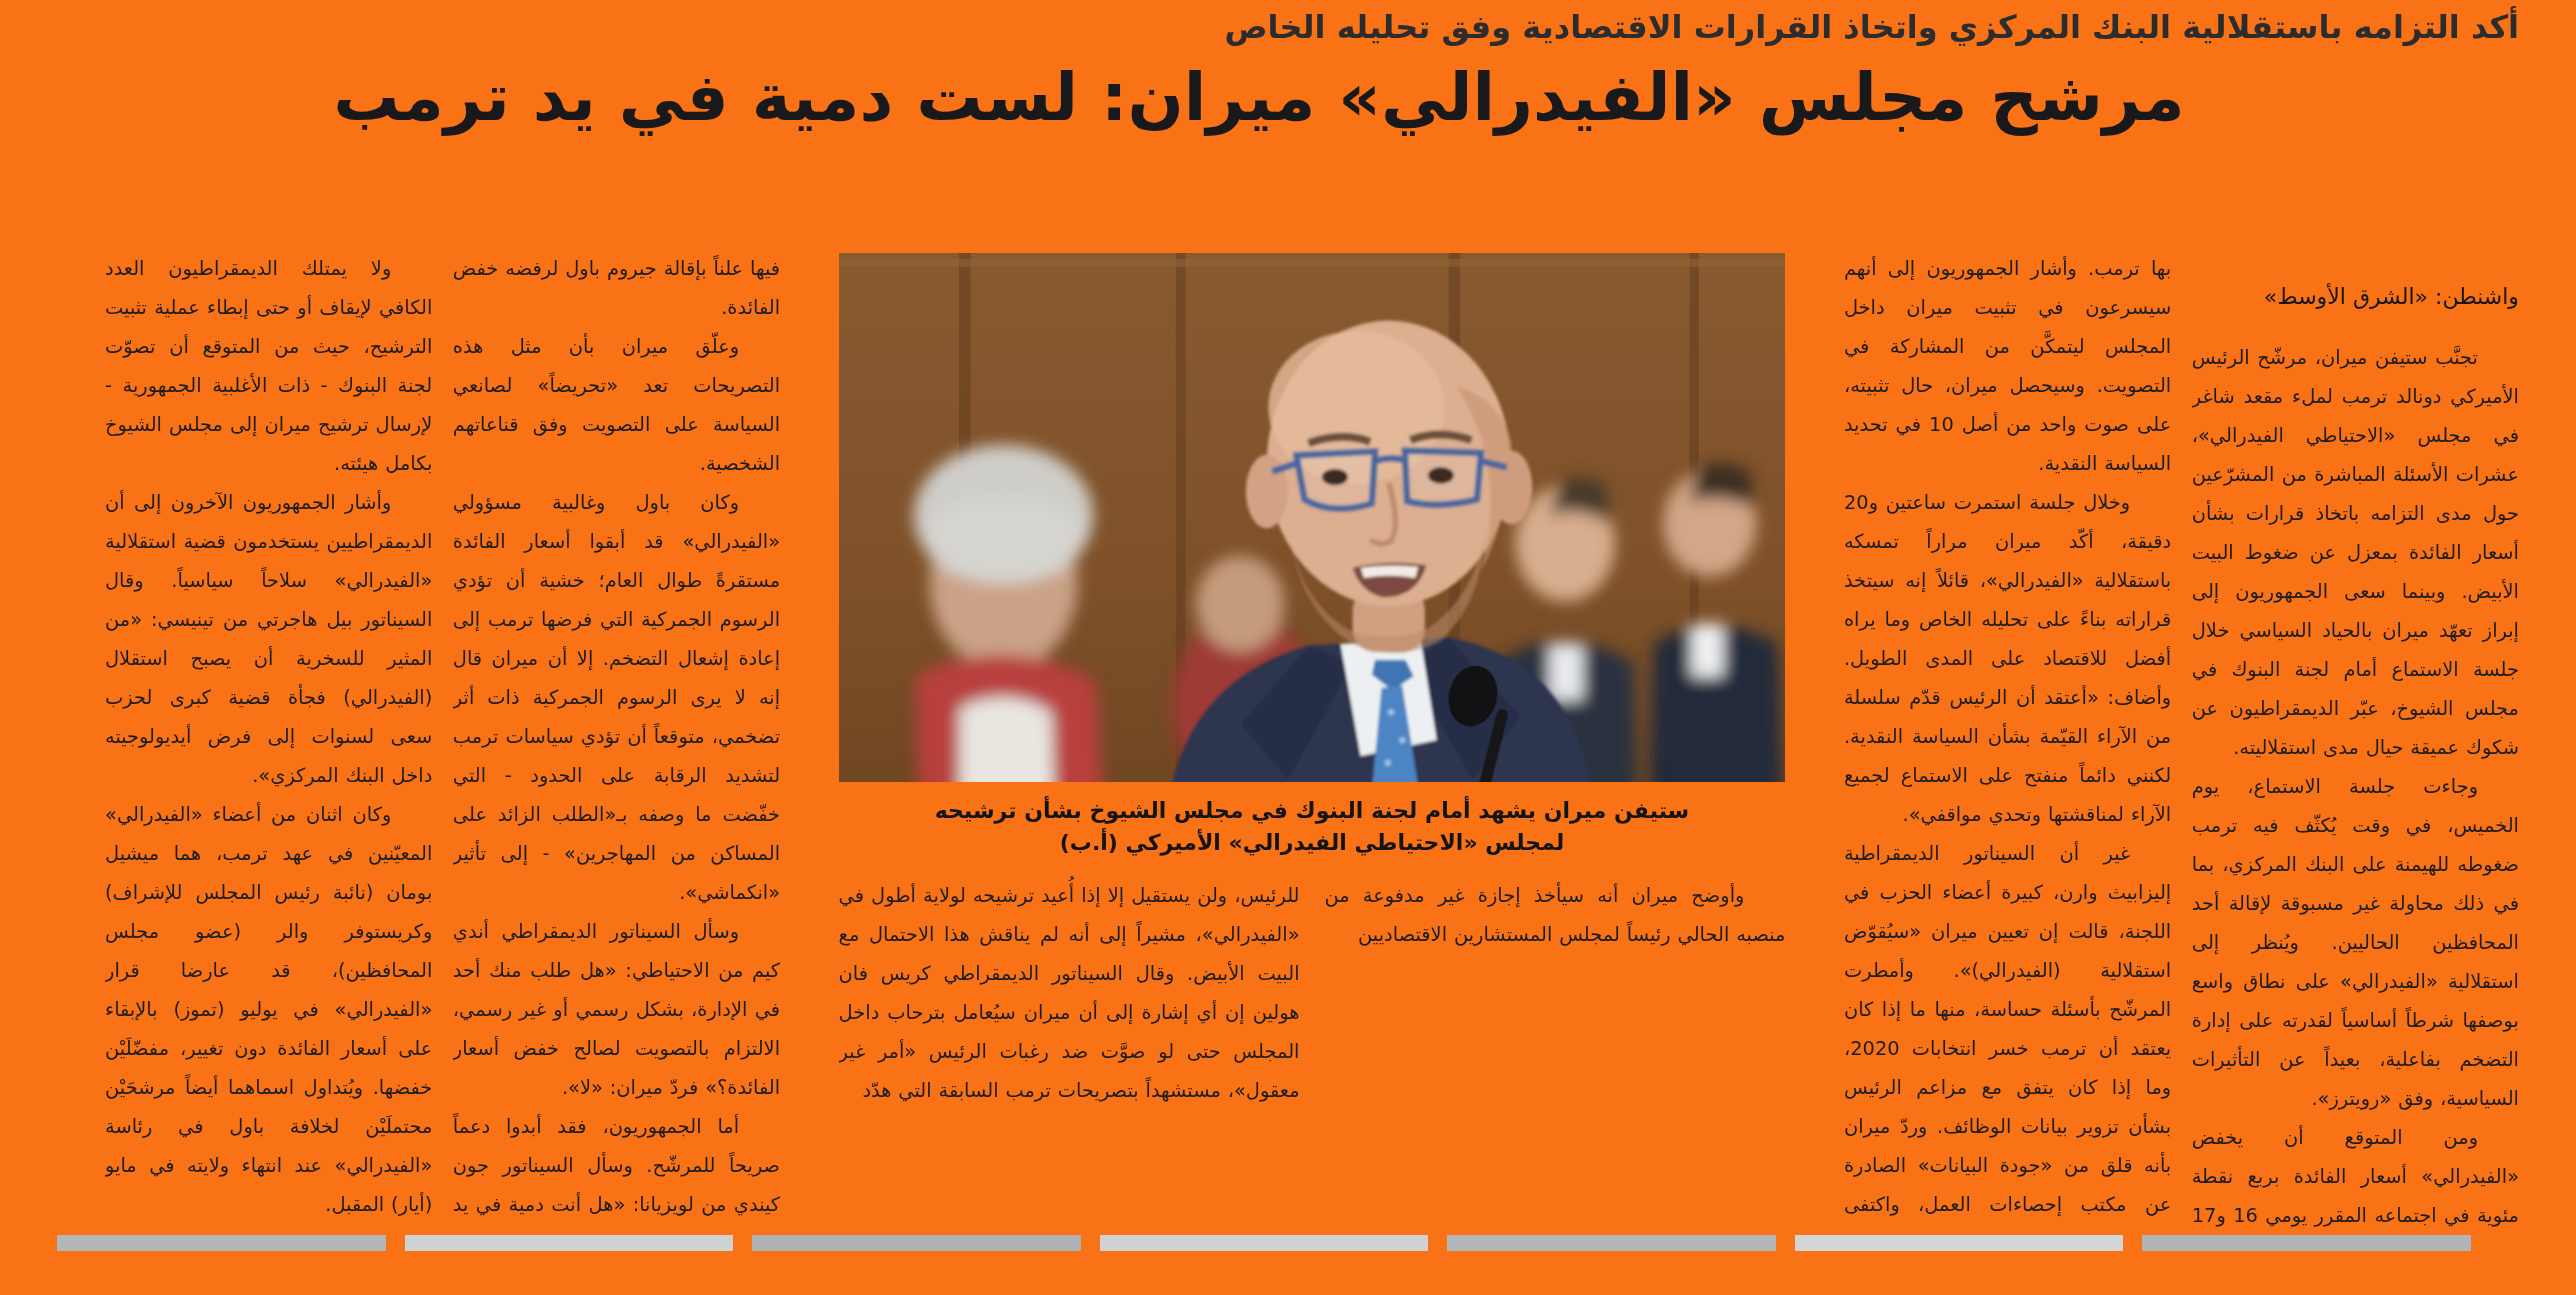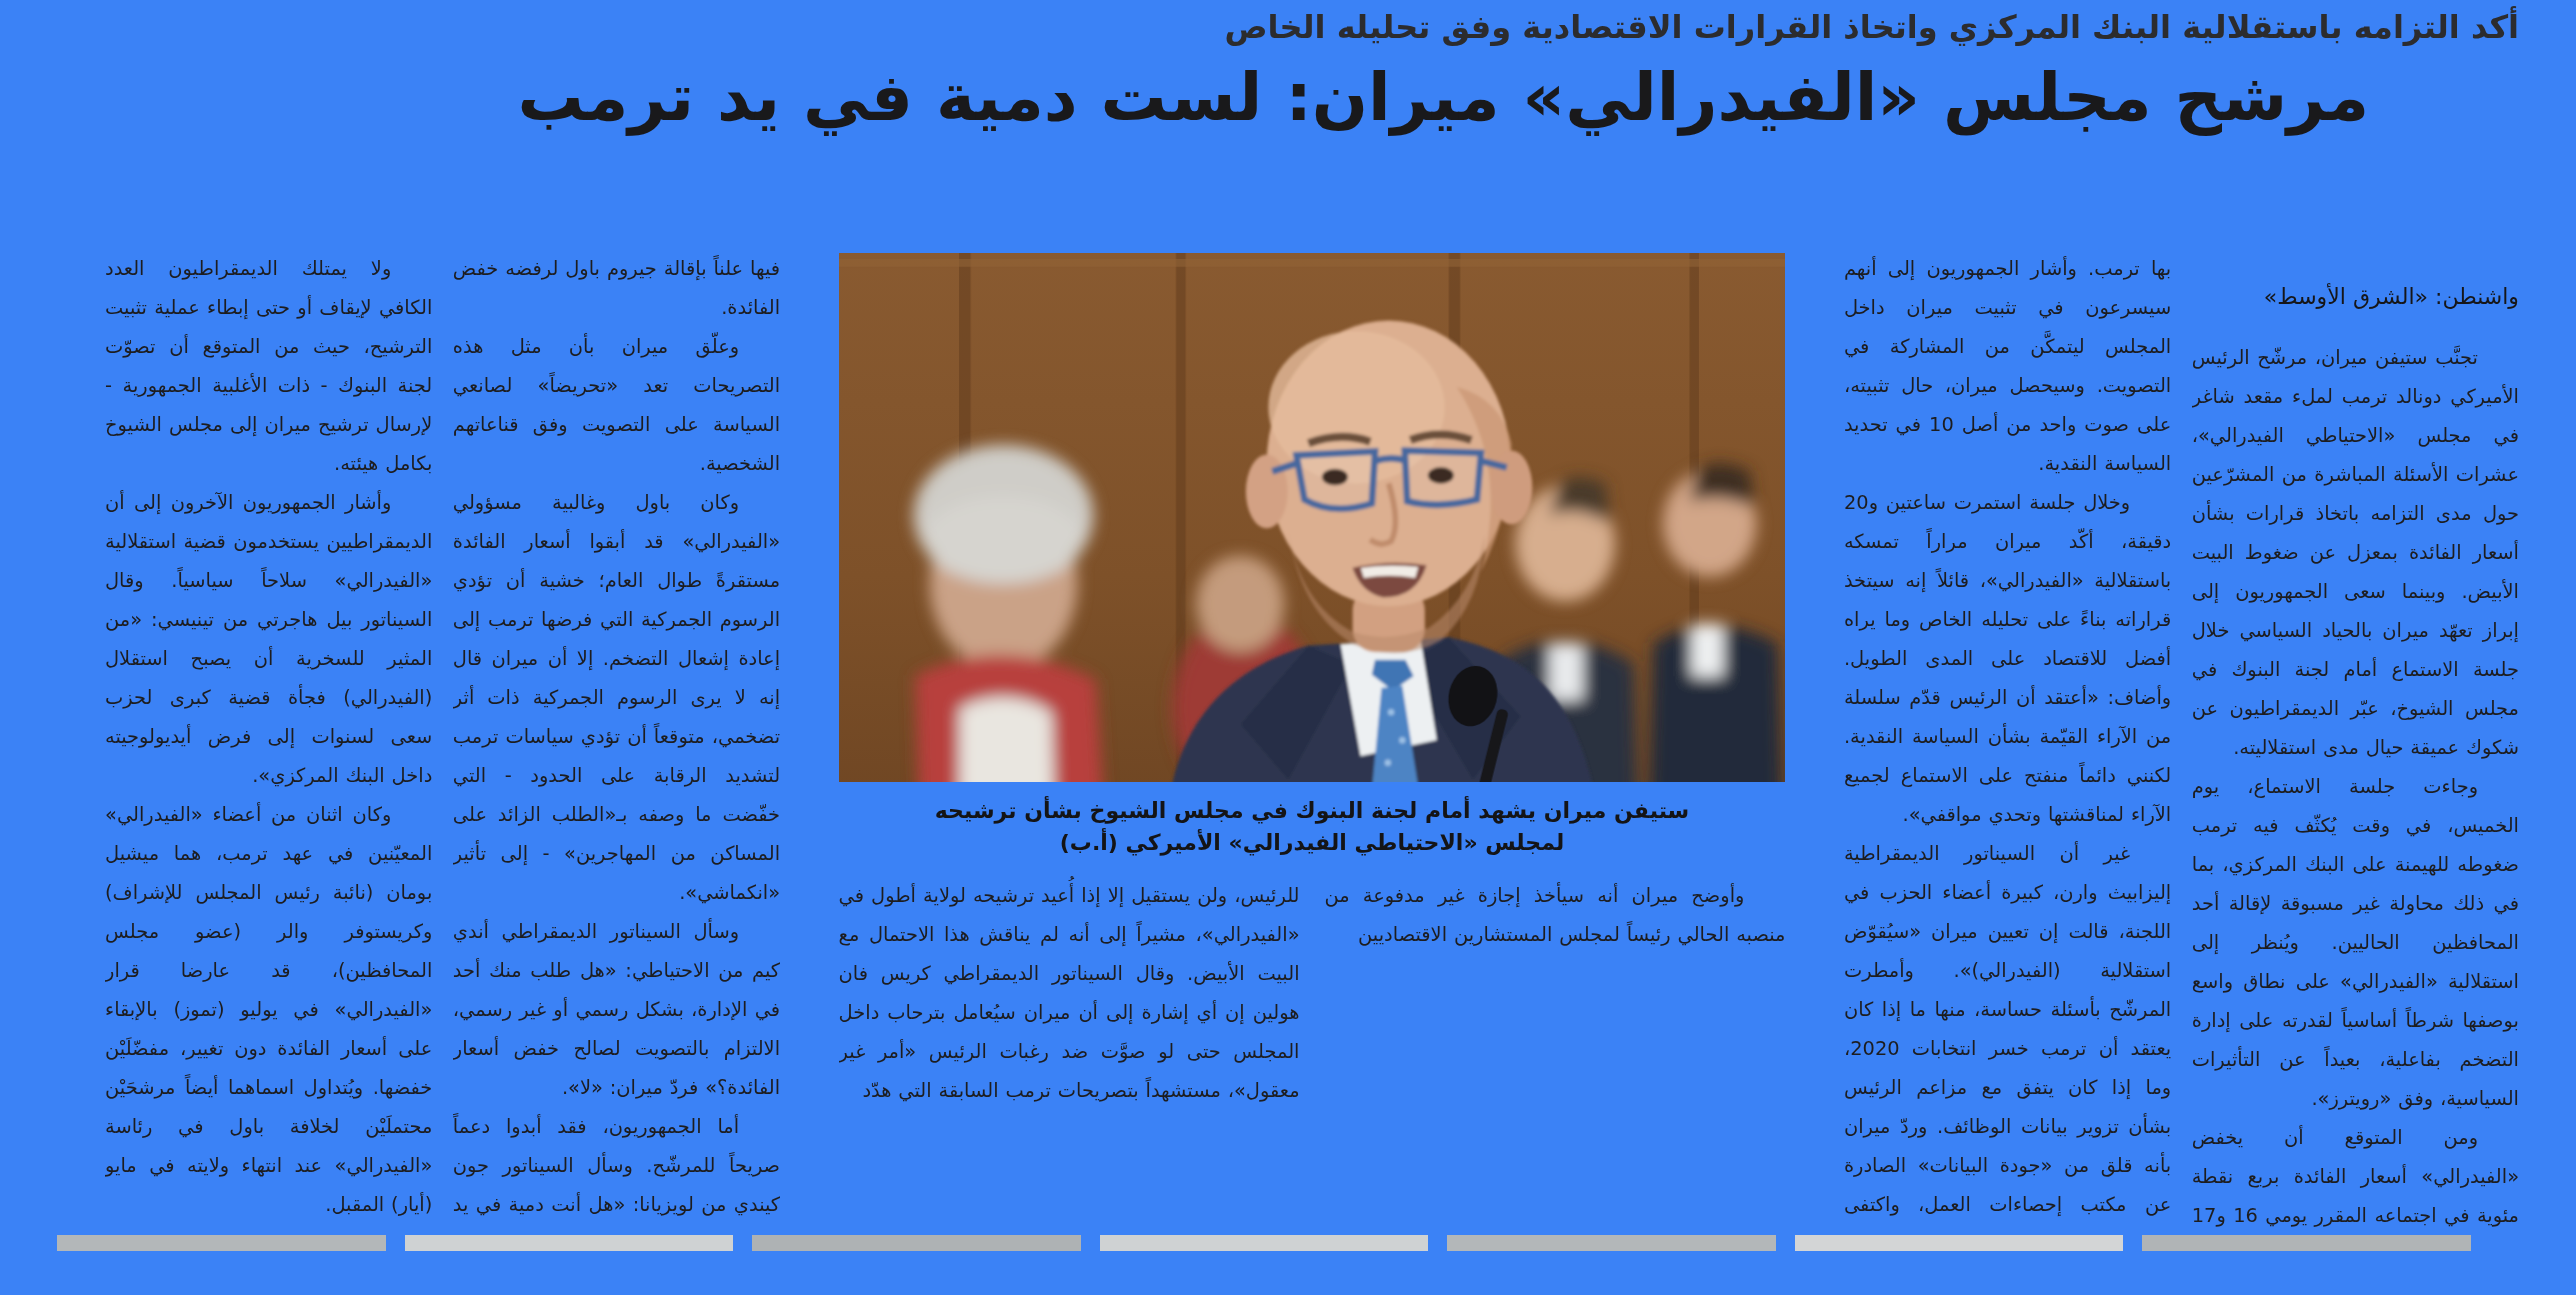--- a/index.html
+++ b/index.html
@@ -1,28 +1,28 @@
 <!DOCTYPE html>
 <html lang="ar" dir="rtl" style="font-size:11.7px"><head>
 <meta charset="utf-8">
 <style>
   * { margin:0; padding:0; box-sizing:border-box; }
   html,body { background:#ffffff; }
   body { font-family:"DejaVu Sans", sans-serif; color:#1c1c1e; }
   .page {
-    position:relative; width:2576px; height:1296px; background:#3b82f6;
+    position:relative; width:2576px; height:1296px; background:#f97316;
     overflow:hidden; direction:rtl;
   }
   .header { padding:7.3px 57px 0 105px; }
   .kicker {
     text-align:right; font-weight:bold; font-size:32px; line-height:1.25;
     color:#2c2c2e; letter-spacing:0;
   }
   .headline {
-    text-align:right; font-weight:bold; font-size:66px; line-height:1.25;
+    text-align:center; font-weight:bold; font-size:66px; line-height:1.25;
     color:#19191b; margin-top:10.2px; margin-left:44px; margin-right:150px;
   }
   .body-grid {
     position:absolute; top:249px; right:57px; left:105px; height:978px;
     display:grid; grid-template-columns:repeat(7,1fr); column-gap:20.5px;
     direction:rtl; overflow:hidden;
   }
   .col { overflow:hidden; height:100%; }
   .dateline { font-weight:normal; font-size:22px; margin:35px 0 29px 0; color:#161618; }
   .col p, .midcol p {

